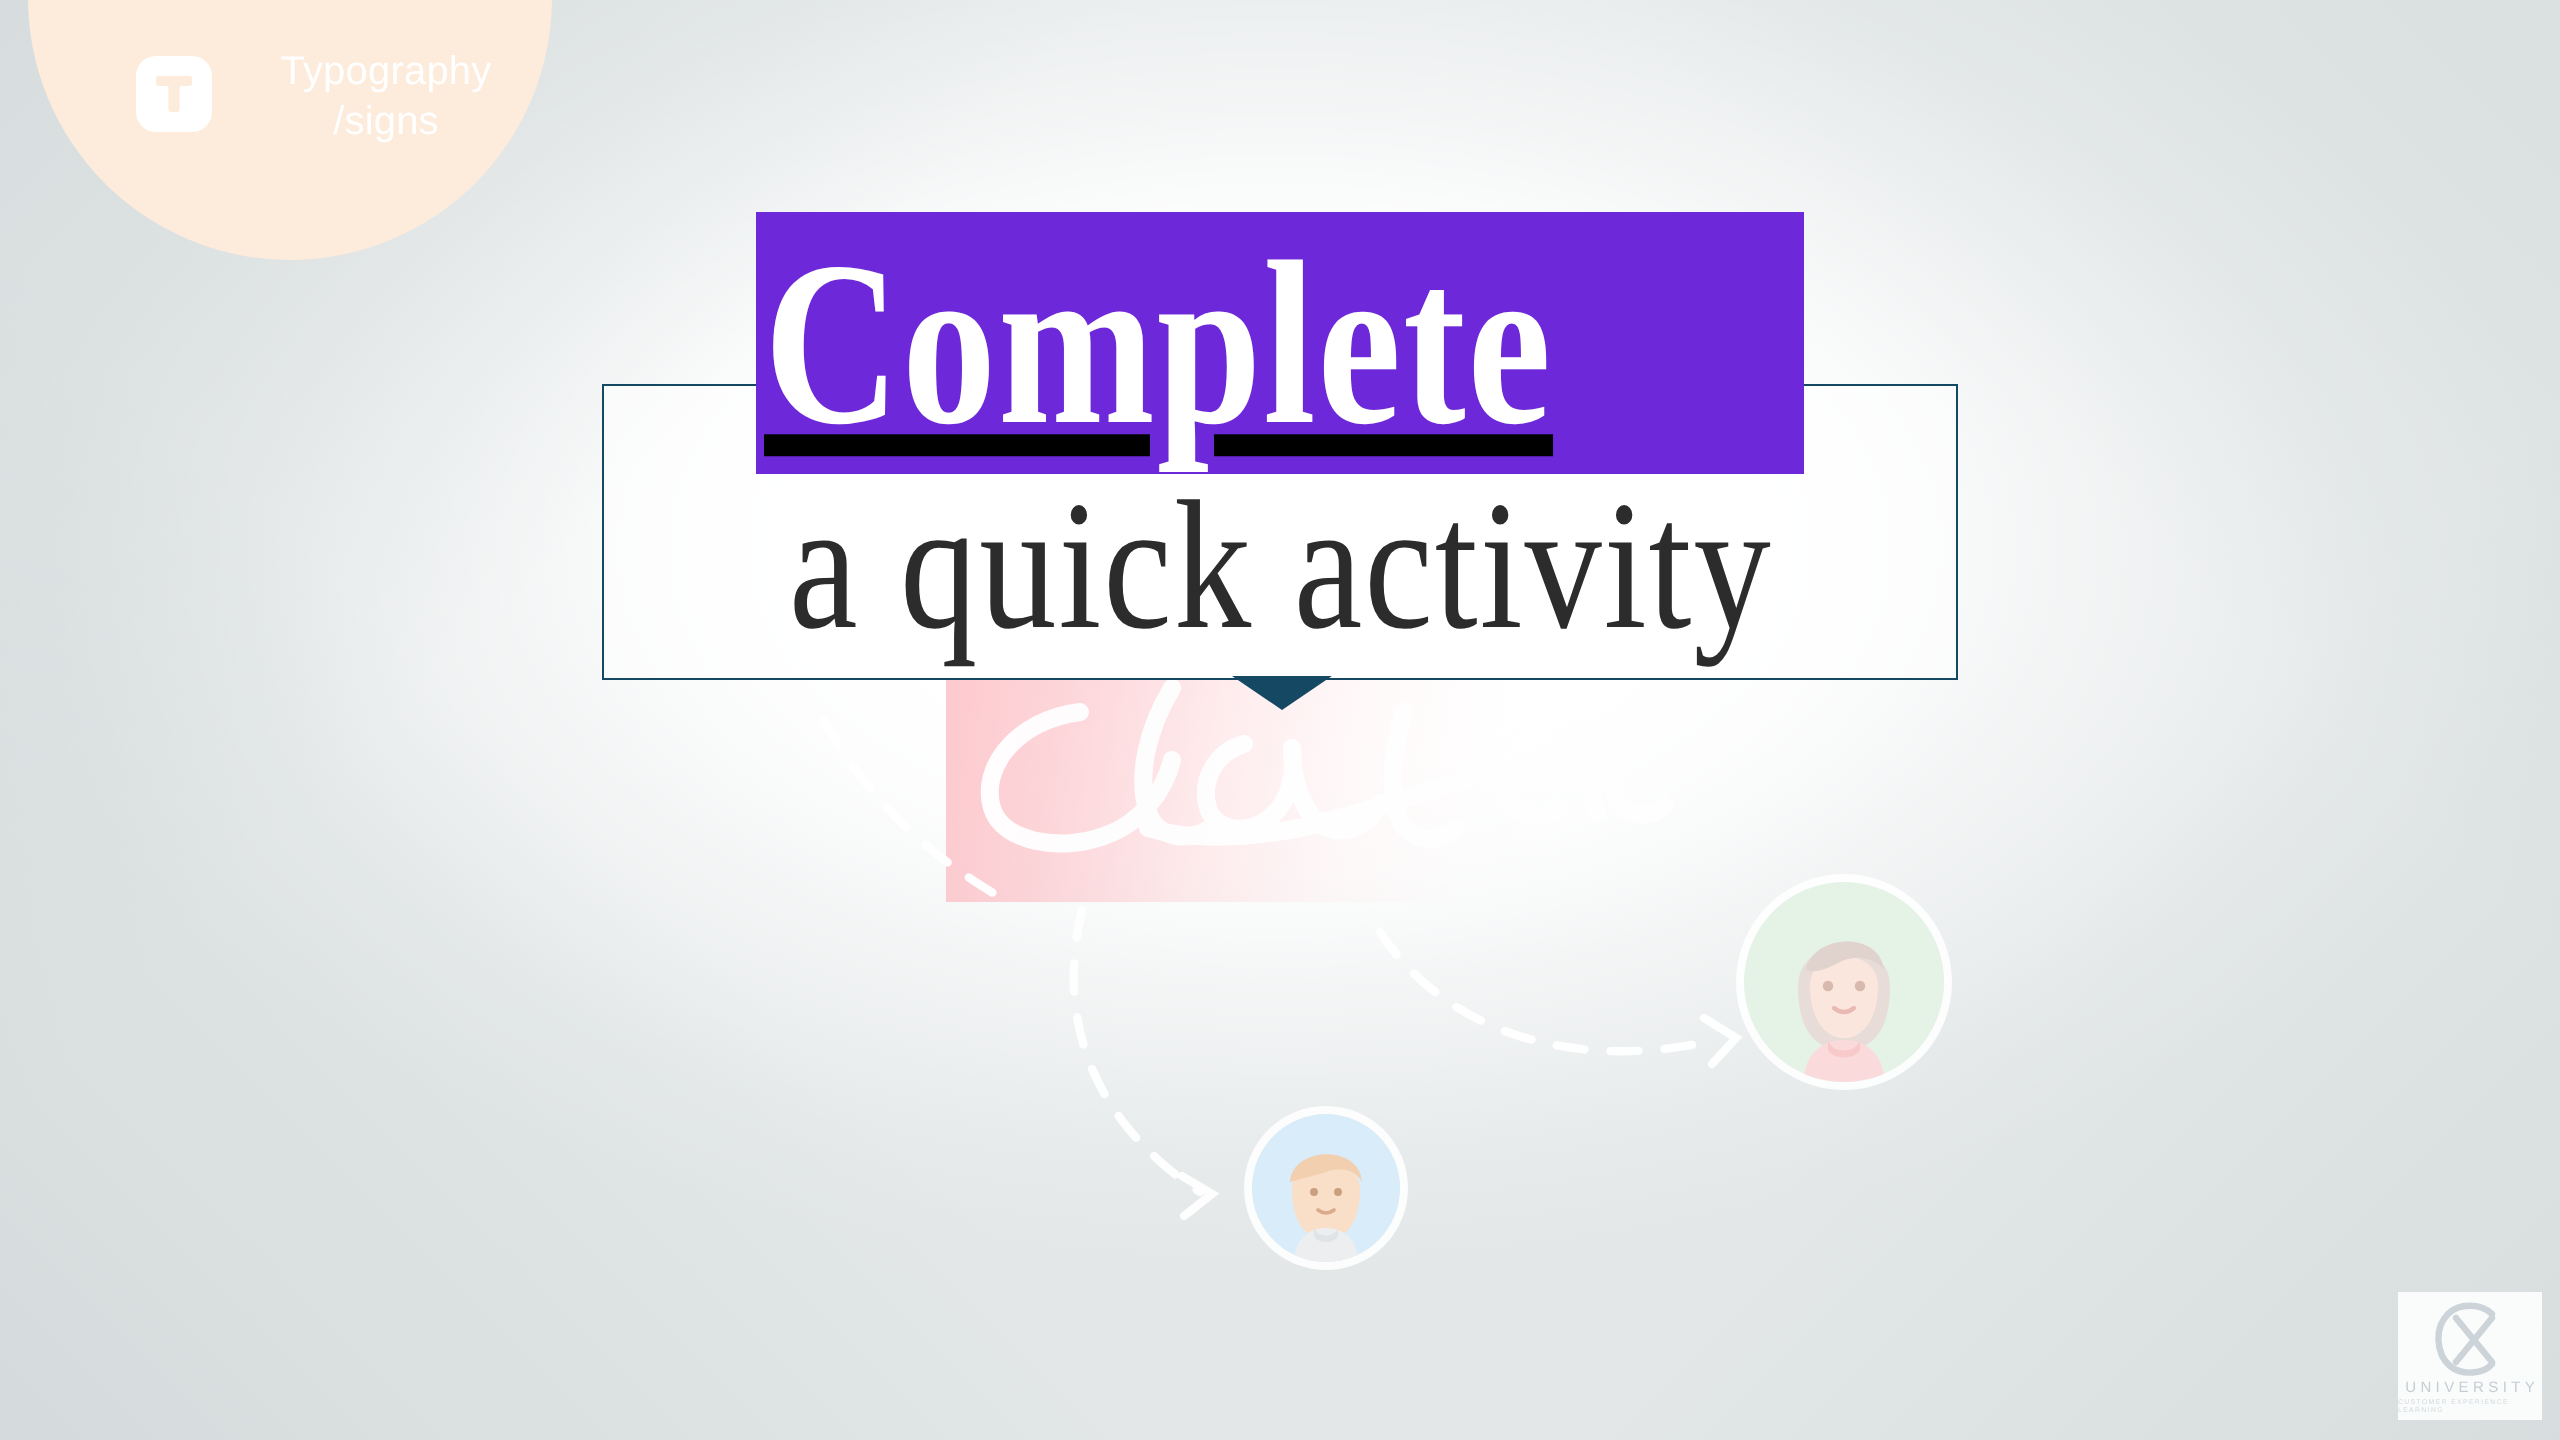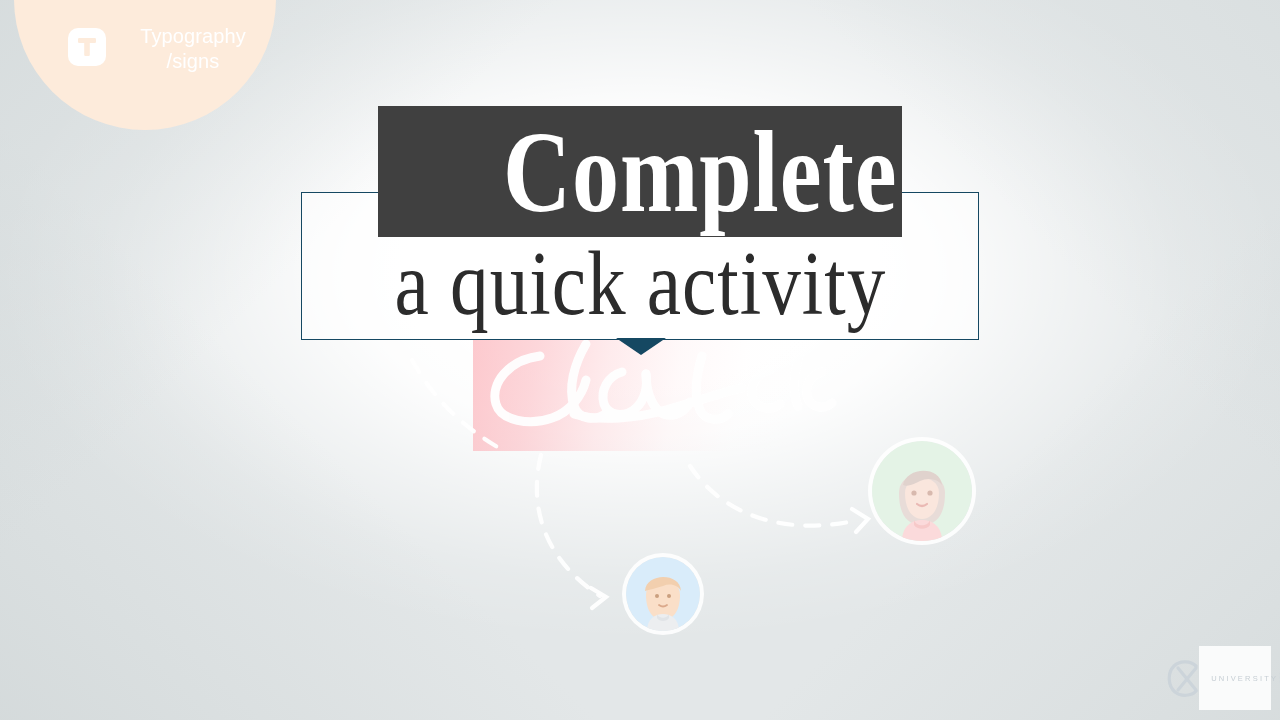--- a/index.html
+++ b/index.html
@@ -160,24 +160,25 @@
     border-left: 25px solid transparent;
     border-right: 25px solid transparent;
     border-top: 17px solid #154862;
   }
   .title-banner {
     position: absolute;
     left: 378px;
     top: 106px;
     width: 524px;
     height: 131px;
-    background: #404040;
+    background: #6d28d9;
     display: flex;
     align-items: center;
-    justify-content: flex-end;
+    justify-content: flex-start;
+    text-decoration: underline;
   }
   .title-banner-text {
     font-family: "Liberation Serif", "DejaVu Serif", serif;
     color: #ffffff;
     font-size: 96px;
     line-height: 96px;
     font-weight: 700;
     letter-spacing: 1px;
     transform: scaleY(1.22) scaleX(0.98);
     transform-origin: center;
@@ -207,21 +208,21 @@
 
   
   .watermark {
     position: absolute;
     left: 1199px;
     top: 646px;
     width: 72px;
     height: 64px;
     background: #fafbfb;
     display: flex;
-    flex-direction: row;
+    flex-direction: column;
     align-items: center;
     justify-content: center;
     gap: 1px;
   }
   .watermark svg { display: block; }
   .watermark-name {
     font-size: 7.5px;
     letter-spacing: 2.2px;
     color: #c6ced4;
     text-indent: 2.2px;

